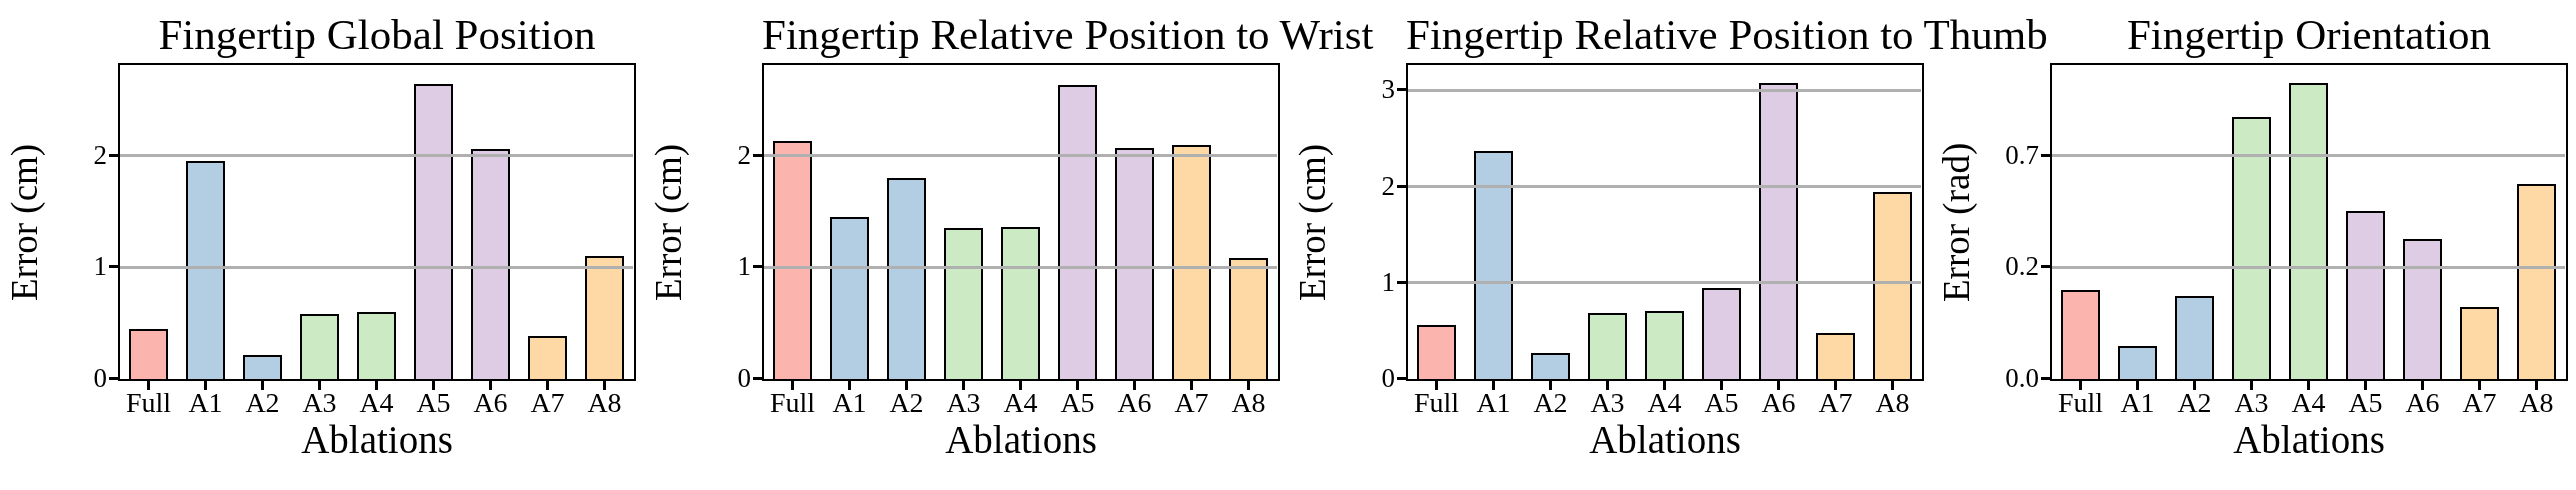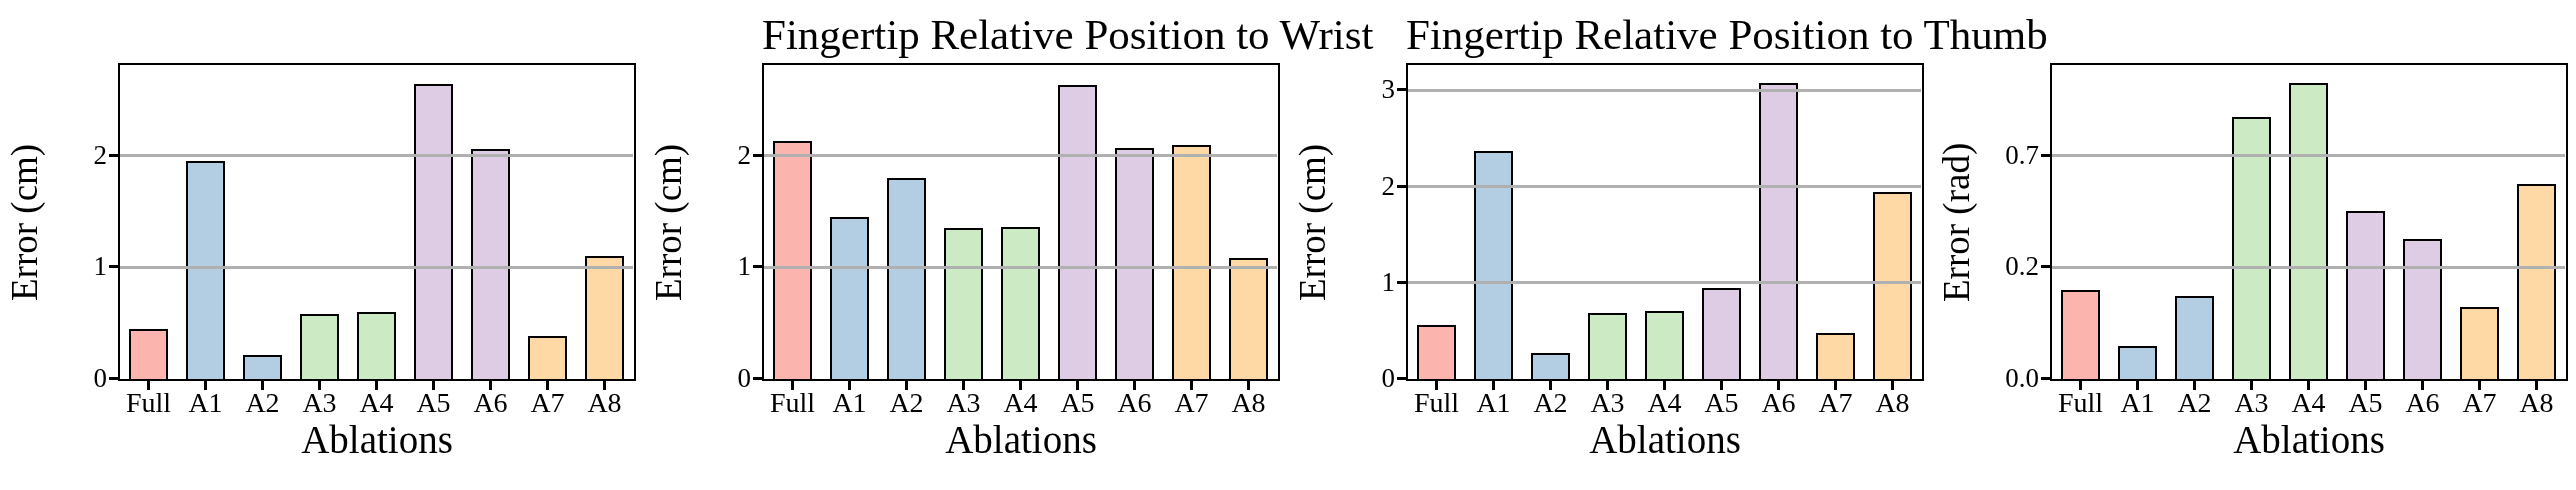--- a/index.html
+++ b/index.html
@@ -54,20 +54,21 @@
     position:absolute; top:417px; left:118px; width:518px;
     text-align:center; font-size:39px; line-height:46px;
   }
 </style>
 </head>
 <body>
 
 <div class="figure">
 
   <div class="panel" style="left:0px">
+    <div class="title">Fingertip Global Position</div>
     <div class="ylabel">Error (cm)</div>
     <div class="axes">
         <div class="gridline" style="bottom: 110px; background: rgb(176, 176, 176);"></div>
         <div class="gridline" style="bottom: 222px; background: rgb(176, 176, 176);"></div>
         <div class="bar" style="left: 9px; height: 50px; background: rgb(251, 180, 174); border-color: rgb(0, 0, 0);"></div>
         <div class="bar" style="left: 66px; height: 218px; background: rgb(179, 205, 227); border-color: rgb(0, 0, 0);"></div>
         <div class="bar" style="left: 123px; height: 24px; background: rgb(179, 205, 227); border-color: rgb(0, 0, 0);"></div>
         <div class="bar" style="left: 180px; height: 65px; background: rgb(204, 235, 197); border-color: rgb(0, 0, 0);"></div>
         <div class="bar" style="left: 237px; height: 67px; background: rgb(204, 235, 197); border-color: rgb(0, 0, 0);"></div>
         <div class="bar" style="left: 294px; height: 295px; background: rgb(222, 203, 228); border-color: rgb(0, 0, 0);"></div>
@@ -185,20 +186,21 @@
       <div class="xtick-label" style="left: 391px;">A5</div>
       <div class="xtick-mark" style="left: 489px;"></div>
       <div class="xtick-label" style="left: 448px;">A6</div>
       <div class="xtick-mark" style="left: 546px;"></div>
       <div class="xtick-label" style="left: 505px;">A7</div>
       <div class="xtick-mark" style="left: 603px;"></div>
       <div class="xtick-label" style="left: 562px;">A8</div>
     </div>
 
   <div class="panel" style="left:1932px">
+    <div class="title">Fingertip Orientation</div>
     <div class="ylabel">Error (rad)</div>
     <div class="axes">
         <div class="gridline" style="bottom: 110px; background: rgb(176, 176, 176);"></div>
         <div class="gridline" style="bottom: 222px; background: rgb(176, 176, 176);"></div>
         <div class="bar" style="left: 9px; height: 89px; background: rgb(251, 180, 174); border-color: rgb(0, 0, 0);"></div>
         <div class="bar" style="left: 66px; height: 33px; background: rgb(179, 205, 227); border-color: rgb(0, 0, 0);"></div>
         <div class="bar" style="left: 123px; height: 83px; background: rgb(179, 205, 227); border-color: rgb(0, 0, 0);"></div>
         <div class="bar" style="left: 180px; height: 262px; background: rgb(204, 235, 197); border-color: rgb(0, 0, 0);"></div>
         <div class="bar" style="left: 237px; height: 296px; background: rgb(204, 235, 197); border-color: rgb(0, 0, 0);"></div>
         <div class="bar" style="left: 294px; height: 168px; background: rgb(222, 203, 228); border-color: rgb(0, 0, 0);"></div>

